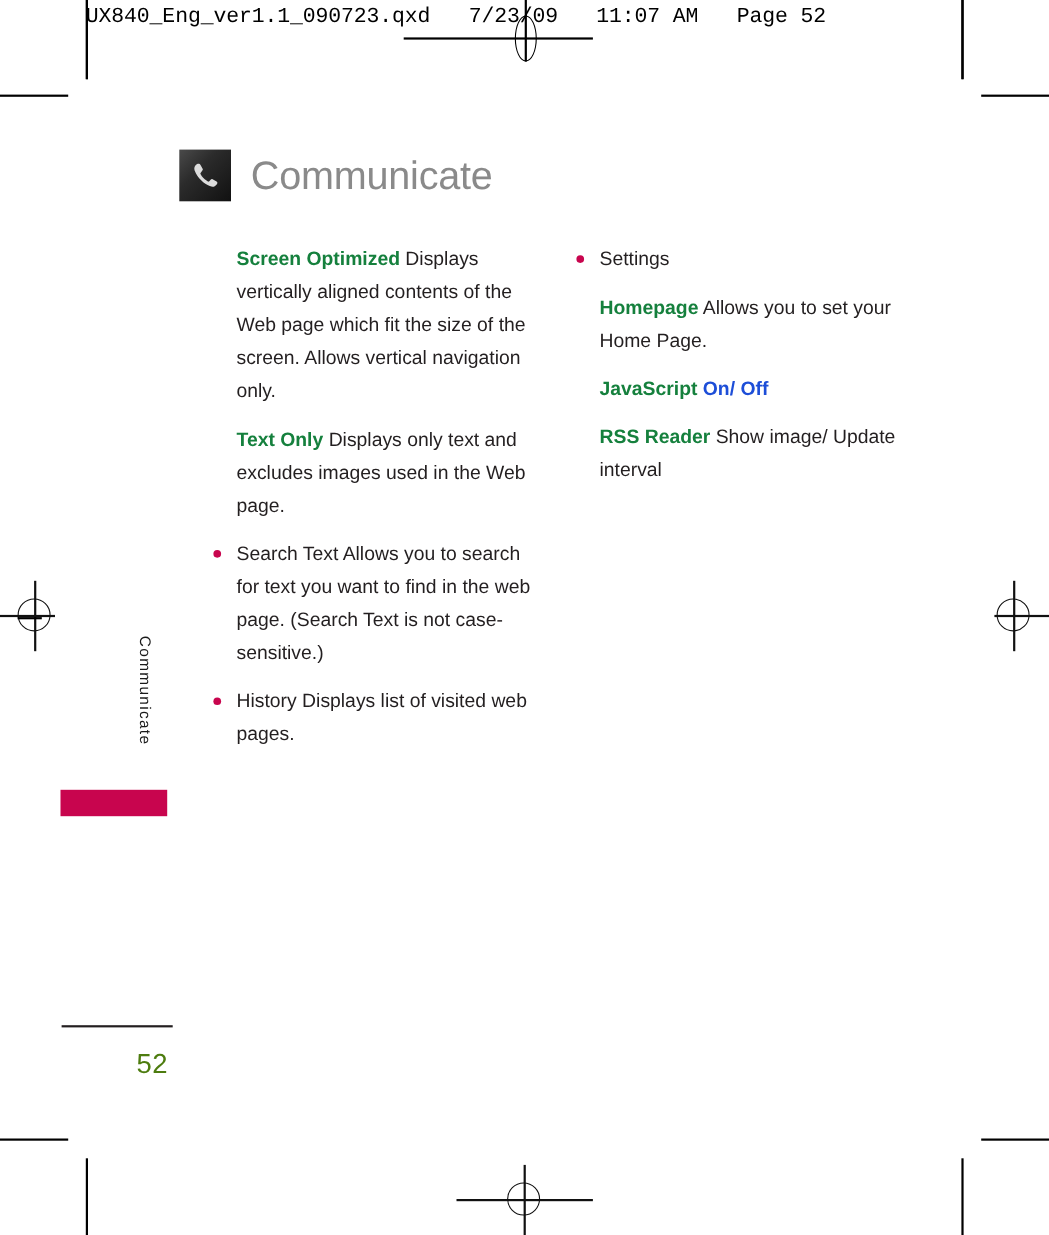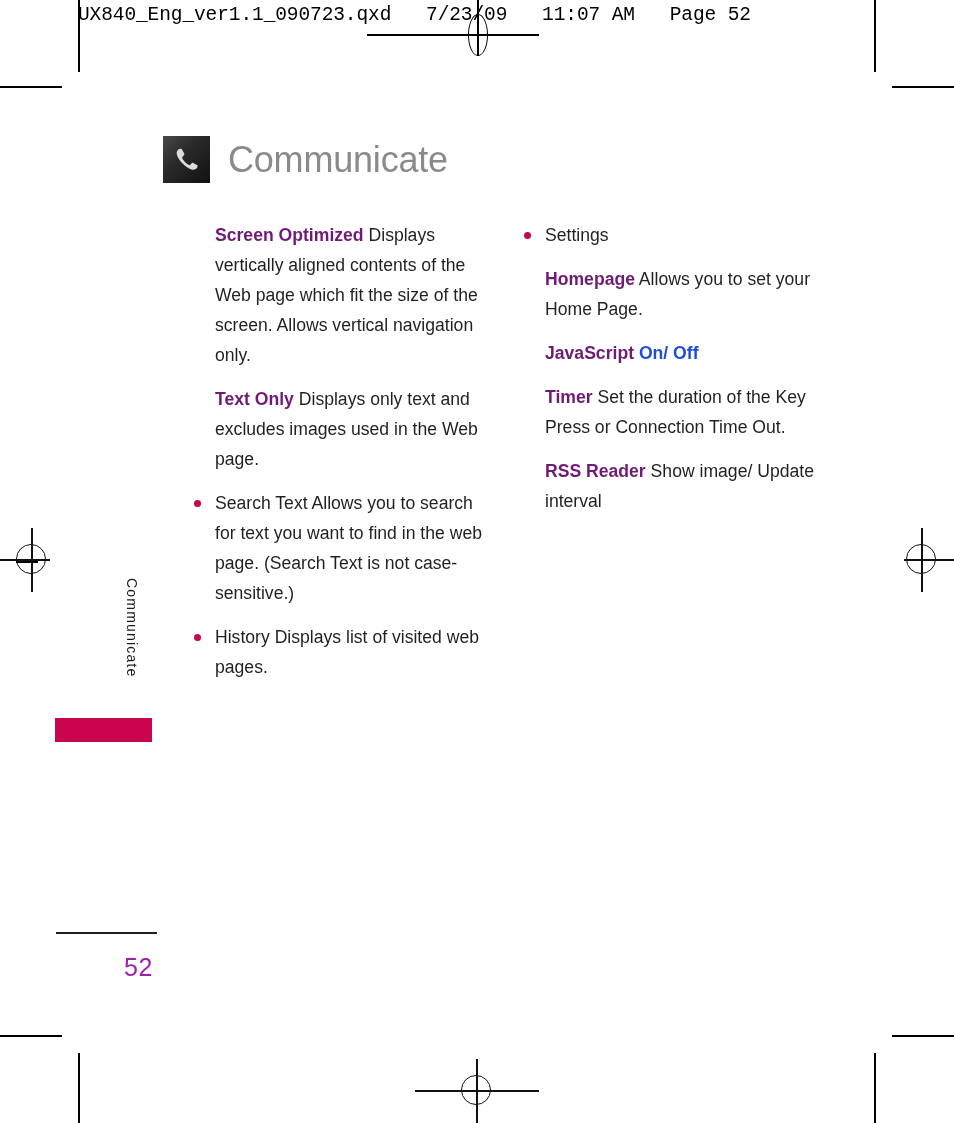--- a/index.html
+++ b/index.html
@@ -185,21 +185,21 @@
     width: 7px;
     height: 7px;
     border-radius: 50%;
     background: #c8054e;
   }
   .para {
     padding-left: 33px;
     margin-bottom: 14px;
   }
   .term {
-    color: #701a75;
+    color: #15803d;
     font-weight: 700;
     text-align: center;
   }
   .term-dark {
     color: #231f20;
     font-weight: 400;
   }
   .val-bold {
     color: #1d4ed8;
     font-weight: 700;
@@ -213,21 +213,21 @@
     top: 932px;
     width: 101px;
     height: 1.6px;
     background: #231f20;
   }
   .page-num {
     position: absolute;
     left: 124px;
     top: 953px;
     font-size: 25px;
-    color: #a21caf;
+    color: #4d7c0f;
     letter-spacing: 0.5px;
   }
 </style>
 </head>
 <body>
 
 <div id="page">
 
   <div class="crop-v" style="left:78px;  top:0px;   height:72px;"></div>
   <div class="crop-h" style="left:0px;   top:86px;  width:62px;"></div>
@@ -283,20 +283,19 @@
       <div class="para"><span class="term">Screen Optimized</span><span class="body-txt"> Displays vertically aligned contents of the Web page which fit the size of the screen. Allows vertical navigation only.</span></div>
       <div class="para"><span class="term">Text Only</span><span class="body-txt"> Displays only text and excludes images used in the Web page.</span></div>
       <div class="bullet-row"><span class="bullet-dot"></span><span class="term-dark">Search Text</span><span class="body-txt"> Allows  you to search for text you want to find in the web page. (Search Text is not case-sensitive.)</span></div>
       <div class="bullet-row"><span class="bullet-dot"></span><span class="term-dark">History</span><span class="body-txt"> Displays list of visited web pages.</span></div>
     </div>
 
   <div class="col col-right" id="col-right">
       <div class="bullet-row"><span class="bullet-dot"></span><span class="term-dark">Settings</span></div>
       <div class="para"><span class="term">Homepage</span><span class="body-txt"> Allows you to set your Home Page.</span></div>
       <div class="para"><span class="term">JavaScript</span><span class="val-bold">  On/ Off</span></div>
-      <div class="para"><span class="term">Timer</span><span class="body-txt"> Set the duration of the Key Press or Connection Time Out.</span></div>
       <div class="para"><span class="term">RSS Reader</span><span class="body-txt"> Show image/ Update interval</span></div>
     </div>
 
   <div class="footer-rule"></div>
   <div class="page-num">52</div>
 
 </div>
 
 </body></html>

